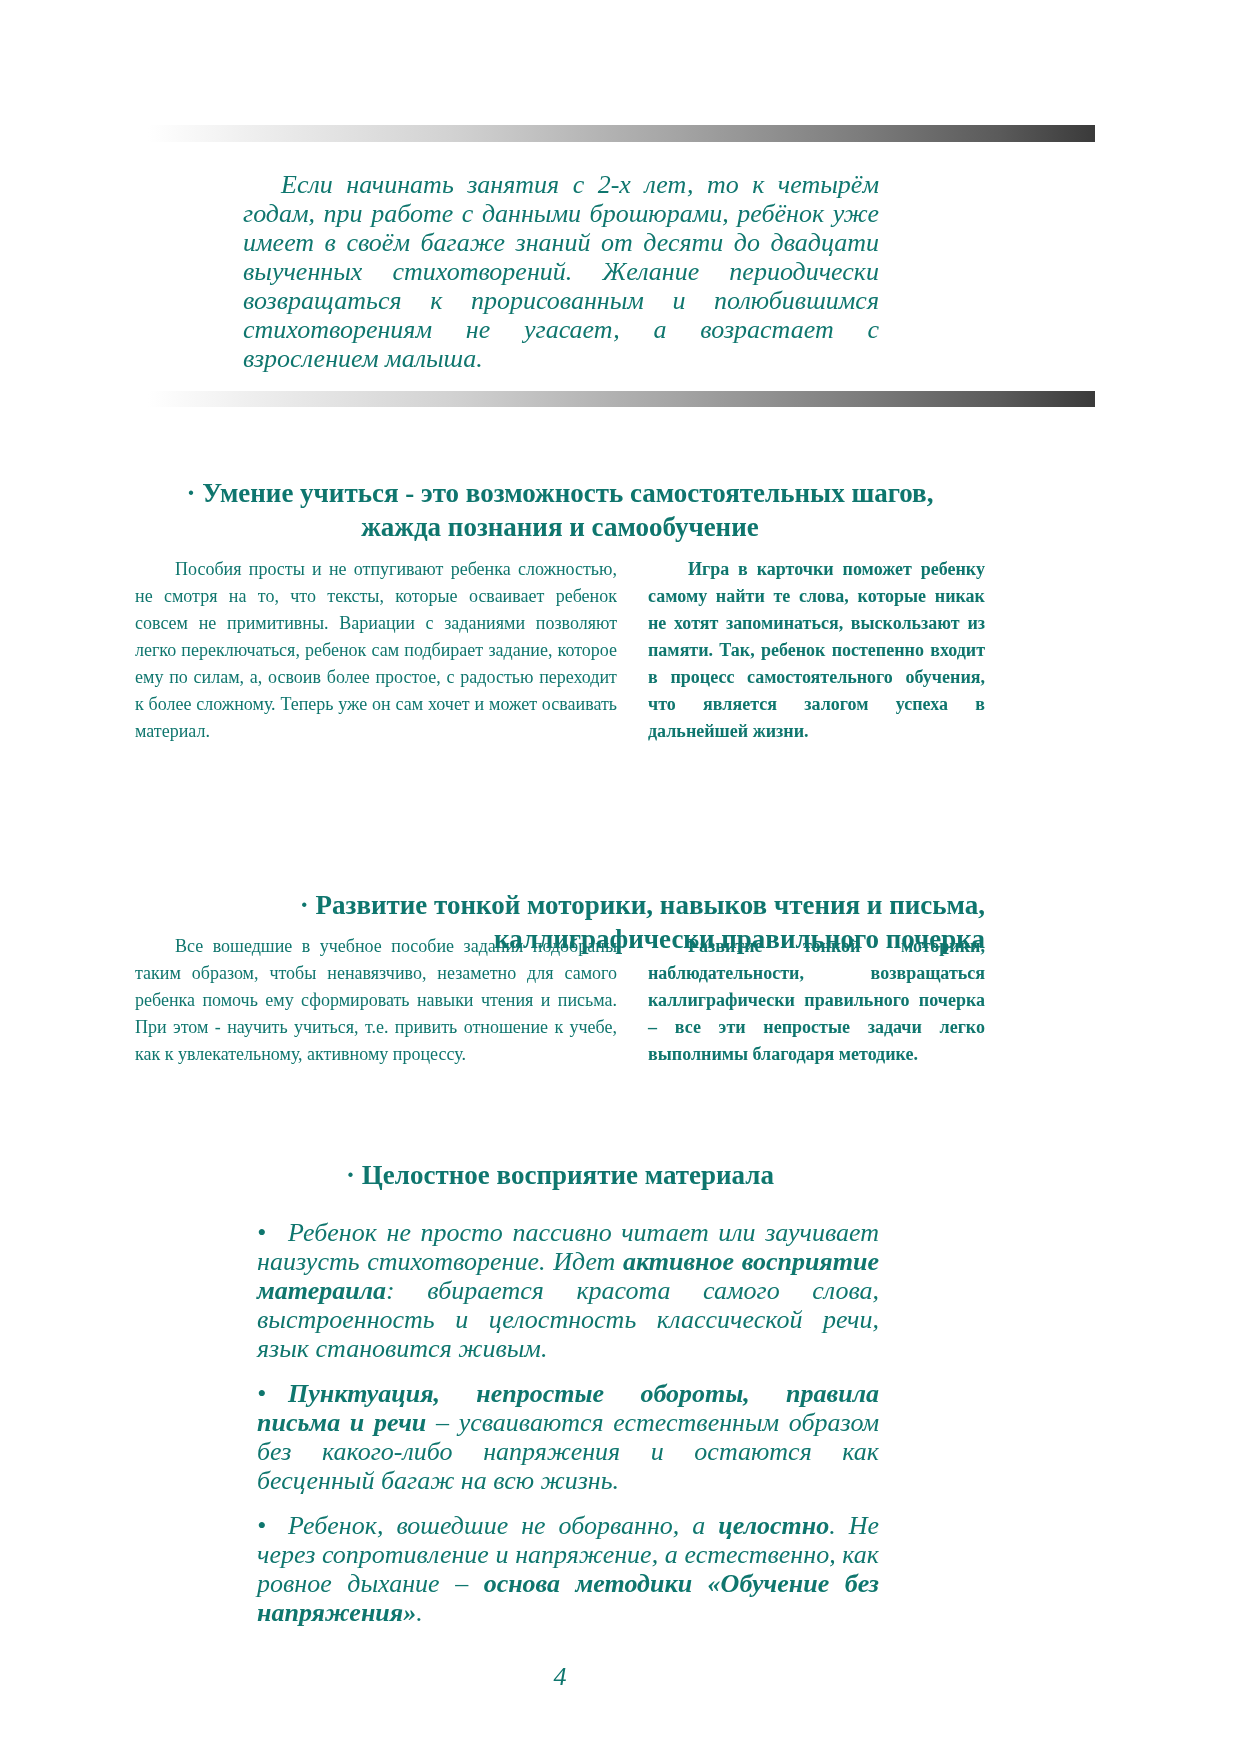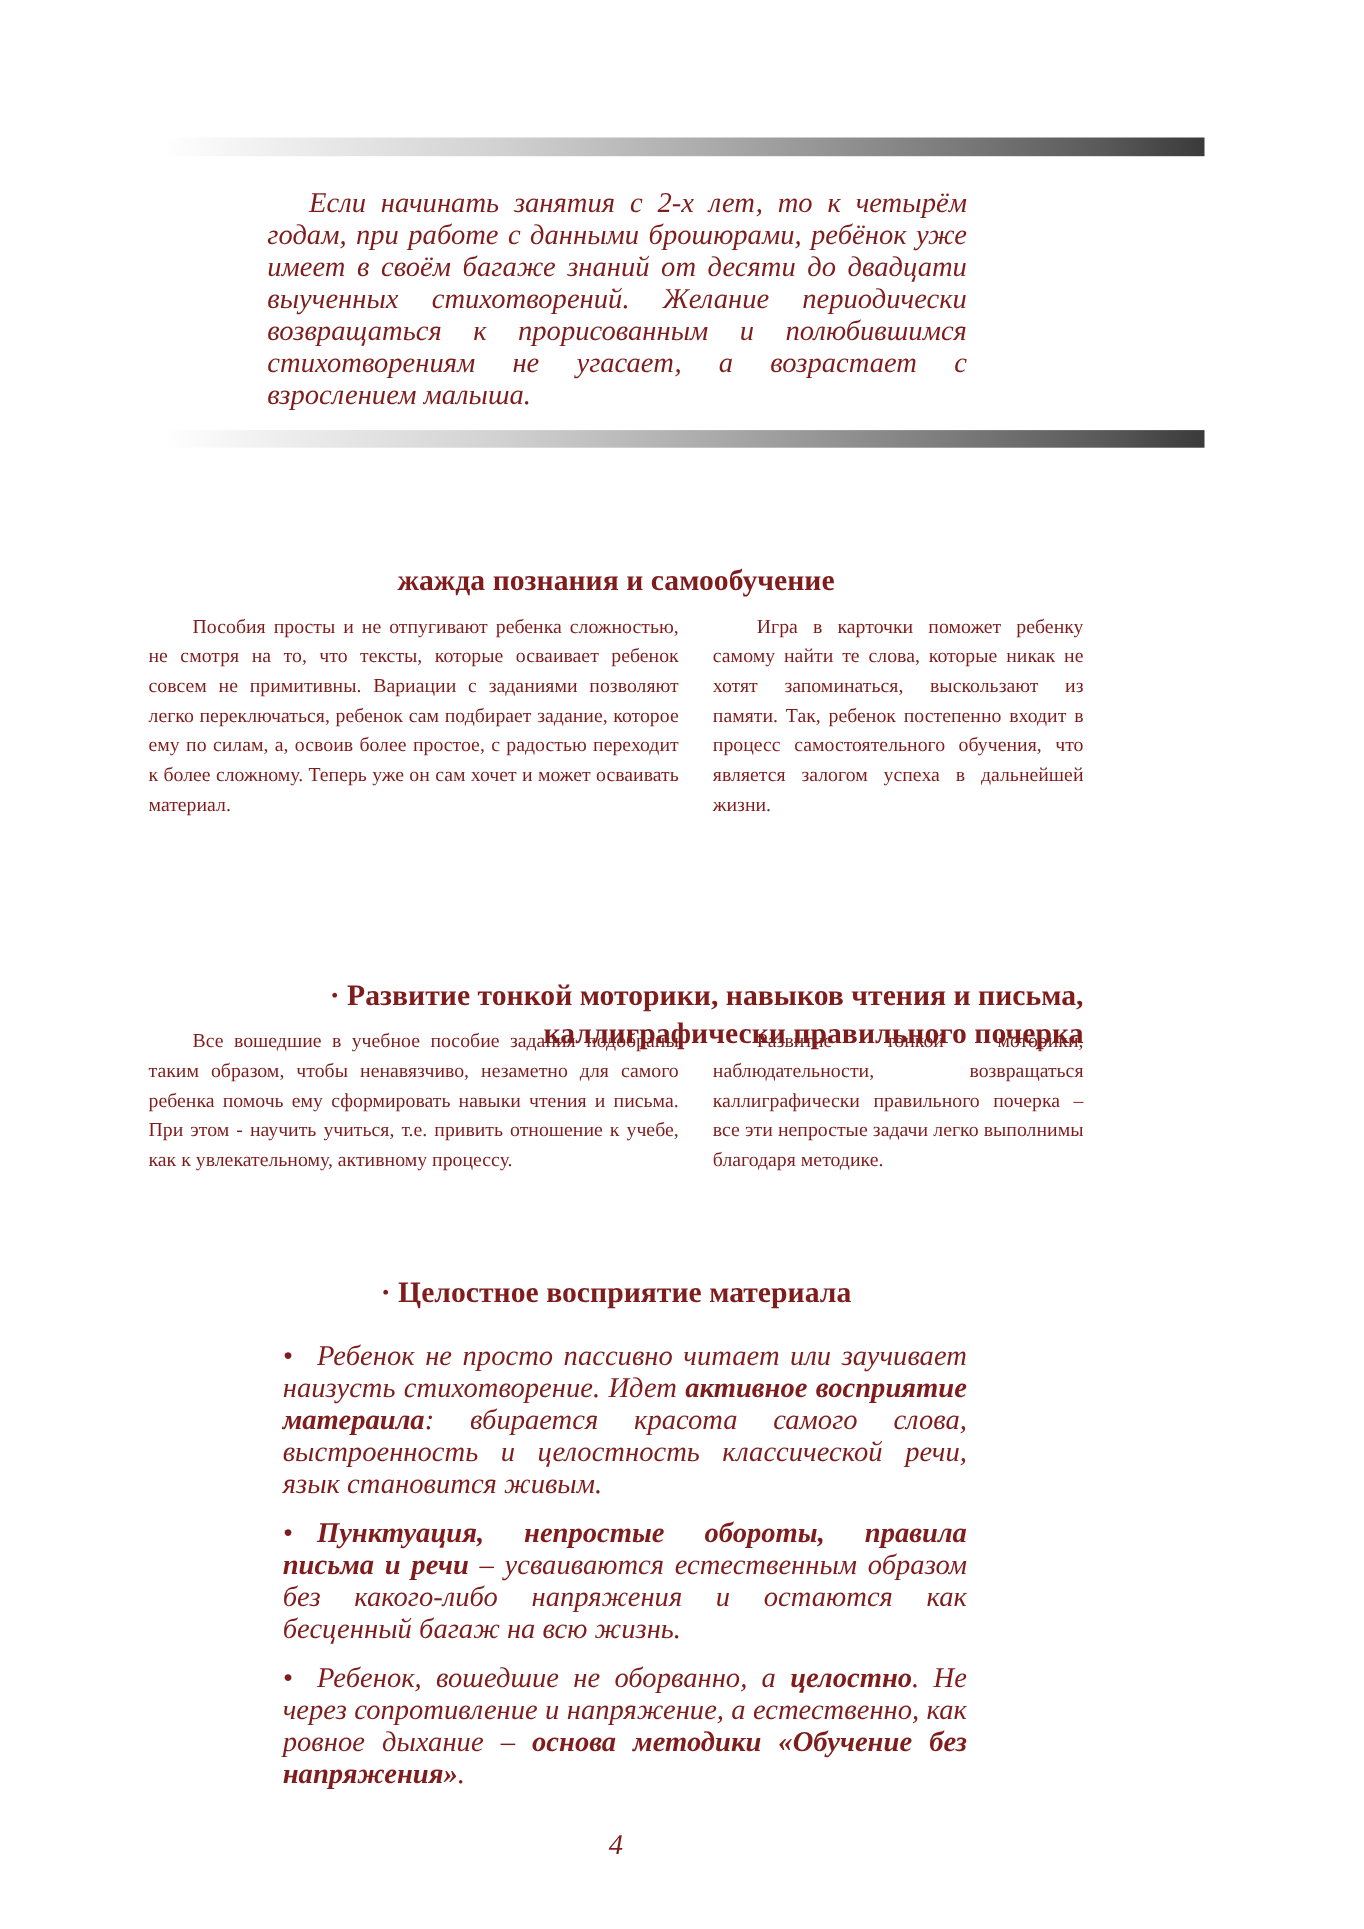--- a/index.html
+++ b/index.html
@@ -1,21 +1,21 @@
 <!DOCTYPE html>
 <html lang="ru" style="--bar-start: #ffffff; --bar-mid: #a6a6a6; --bar-end: #3a3a3a;"><head>
 <meta charset="utf-8">
 <style>
   html,body{margin:0;padding:0;background:#ffffff;}
   .page{
     position:relative;
     width:1240px;height:1754px;
     background:#ffffff;
     font-family:"Liberation Serif", serif;
-    color:#7f1d1d;
+    color:#0f766e;
     overflow:hidden;
   }
   .bar{
     position:absolute;
     left:148px;width:947px;height:17px;
     background:linear-gradient(to right,
       var(--bar-start,#ffffff) 0%,
       #ededed 12%,
       #d2d2d2 32%,
       var(--bar-mid,#a6a6a6) 55%,
@@ -45,21 +45,21 @@
     position:absolute;left:135px;width:850px;
     display:flex;justify-content:space-between;
   }
   .cols.c1{top:556px;}
   .cols.c2{top:933px;}
   .cols p{
     margin:0;text-indent:40px;text-align:justify;
     font-size:18px;line-height:27px;
   }
   .cols .left{width:482px;}
-  .cols .right{width:337px;}
+  .cols .right{width:337px;font-weight:bold;}
 
   .bullets{
     position:absolute;left:257px;top:1218px;width:622px;
     font-style:italic;font-size:26px;line-height:29px;
   }
   .bullets p{margin:0 0 16px 0;text-align:justify;}
   .bullets .marker{margin-right:22px;}
   .bullets .b{font-weight:bold;}
 
   .pagenum{
@@ -74,21 +74,21 @@
 
   <div class="bar top"></div>
 
   <div class="intro">
     <p>Если начинать занятия с 2-х лет, то к четырём годам, при работе с данными брошюрами, ребёнок уже имеет в своём багаже знаний от десяти до двадцати выученных стихотворений. Желание периодически возвращаться к прорисованным и полюбившимся стихотворениям не угасает, а возрастает с взрослением малыша.</p>
   </div>
 
   <div class="bar mid"></div>
 
   <div class="heading h1">
-    <br>
+    <span>· Умение учиться - это возможность самостоятельных шагов,</span><br>
     <span>жажда познания и самообучение</span>
   </div>
 
   <div class="cols c1">
     <p class="left">Пособия просты и не отпугивают ребенка сложностью, не смотря на то, что тексты, которые осваивает ребенок совсем не примитивны. Вариации с заданиями позволяют легко переключаться, ребенок сам подбирает задание, которое ему по силам, а, освоив более простое, с радостью переходит к более сложному. Теперь уже он сам хочет и может осваивать материал.</p>
     <p class="right">Игра в карточки поможет ребенку самому найти те слова, которые никак не хотят запоминаться, выскользают из памяти. Так, ребенок постепенно входит в процесс самостоятельного обучения, что является залогом успеха в дальнейшей жизни.</p>
   </div>
 
   <div class="heading h2">
     <span>· Развитие тонкой моторики, навыков чтения и письма,</span><br>

